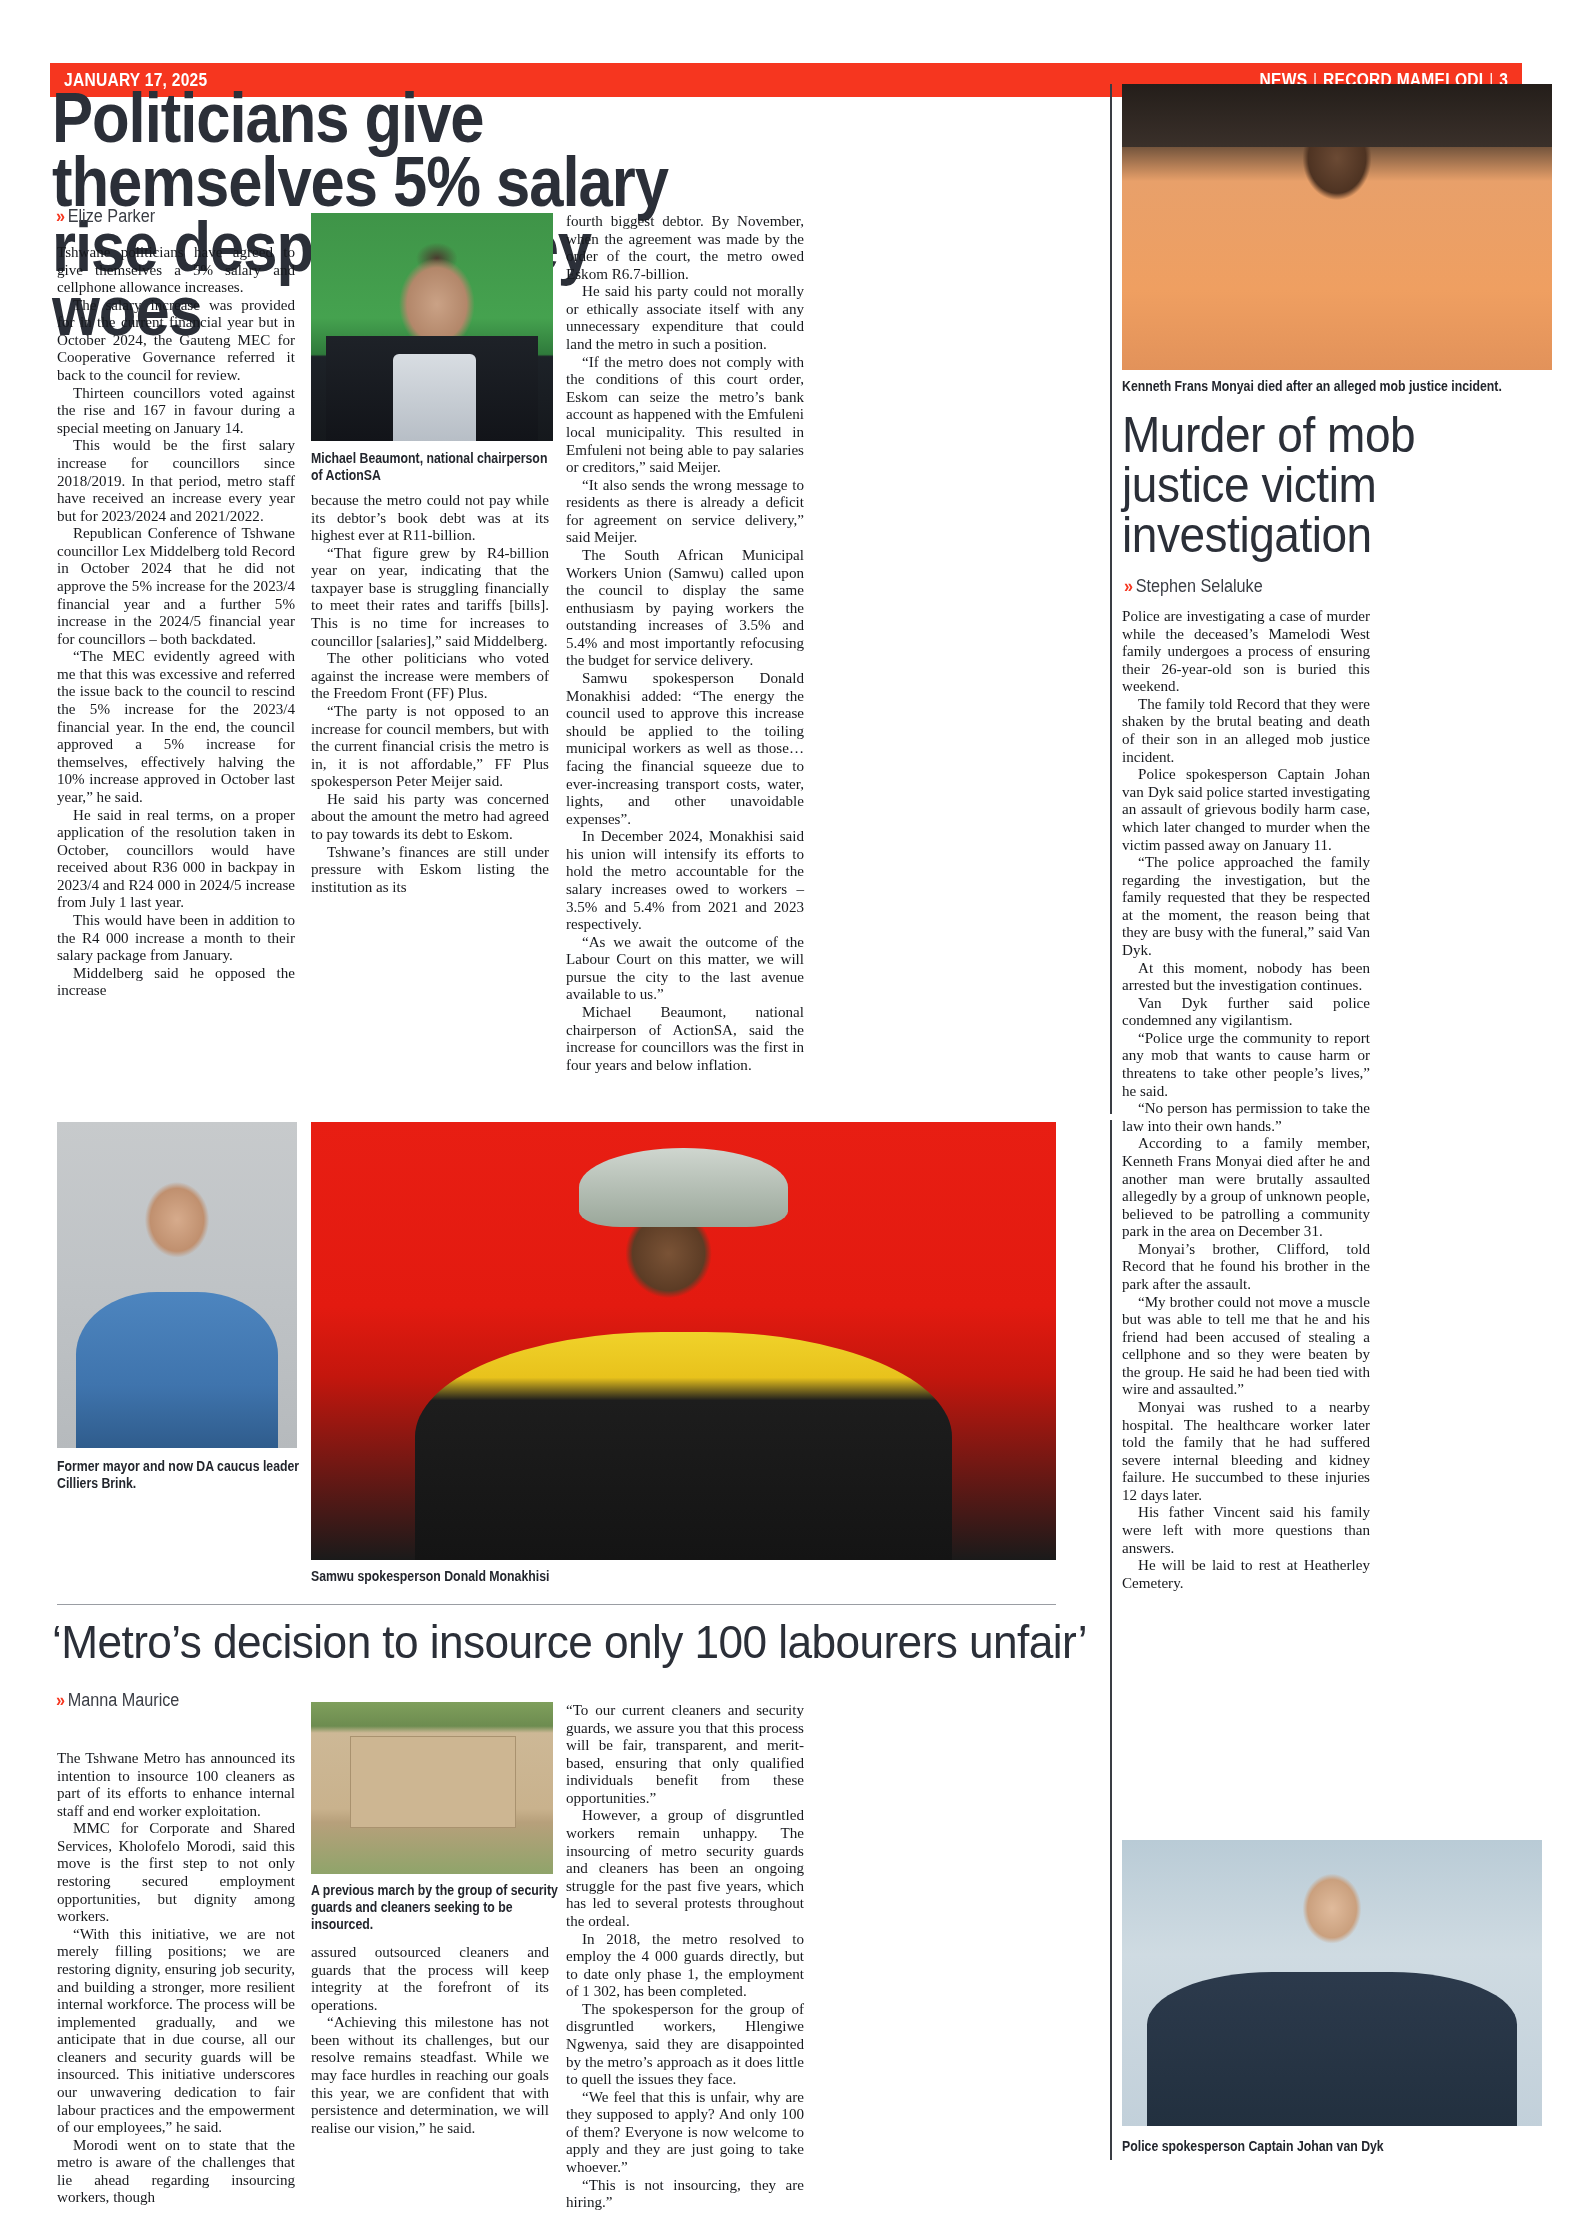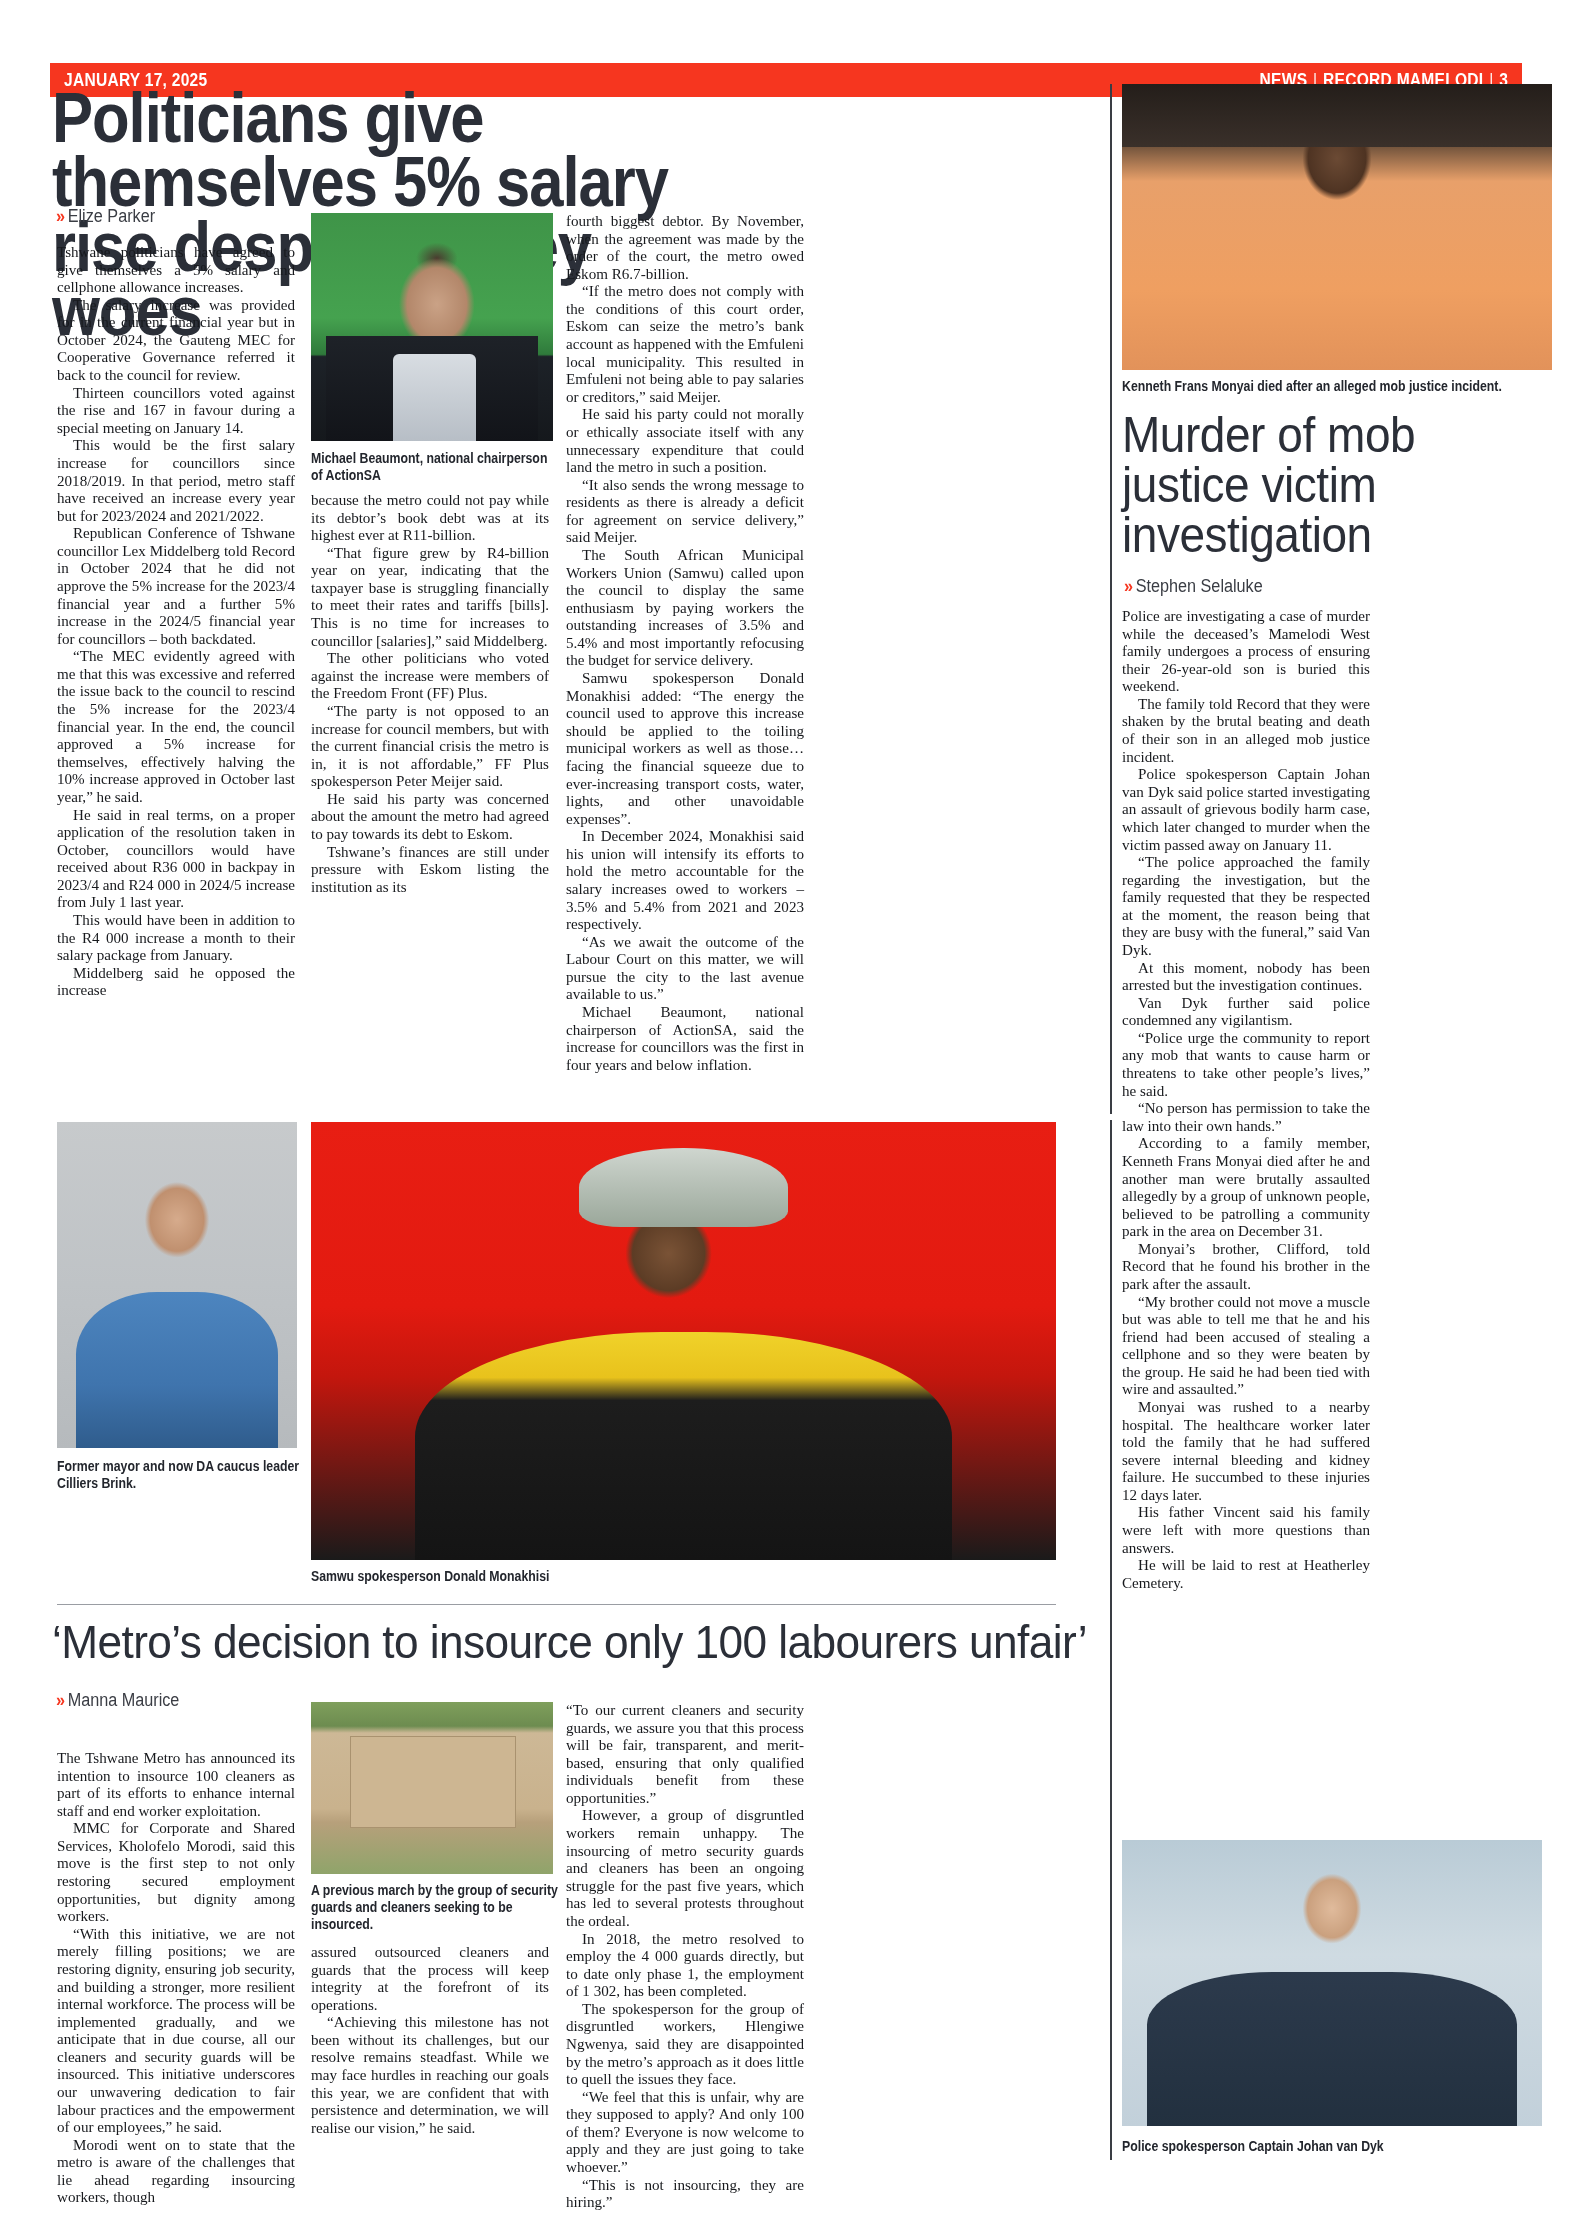--- a/index.html
+++ b/index.html
@@ -208,22 +208,22 @@
     <p class="first">because the metro could not pay while its debtor’s book debt was at its highest ever at R11-billion.</p>
     <p>“That figure grew by R4-billion year on year, indicating that the taxpayer base is struggling financially to meet their rates and tariffs [bills]. This is no time for increases to councillor [salaries],” said Middelberg.</p>
     <p>The other politicians who voted against the increase were members of the Freedom Front (FF) Plus.</p>
     <p>“The party is not opposed to an increase for council members, but with the current financial crisis the metro is in, it is not affordable,” FF Plus spokesperson Peter Meijer said.</p>
     <p>He said his party was concerned about the amount the metro had agreed to pay towards its debt to Eskom.</p>
     <p>Tshwane’s finances are still under pressure with Eskom listing the institution as its</p>
   </div>
 
   <div class="col" style="left:566px;top:213px;width:238px;">
     <p class="first">fourth biggest debtor. By November, when the agreement was made by the order of the court, the metro owed Eskom R6.7-billion.</p>
+    <p>He said his party could not morally or ethically associate itself with any unnecessary expenditure that could land the metro in such a position.</p>
     <p>“If the metro does not comply with the conditions of this court order, Eskom can seize the metro’s bank account as happened with the Emfuleni local municipality. This resulted in Emfuleni not being able to pay salaries or creditors,” said Meijer.</p>
-    <p>He said his party could not morally or ethically associate itself with any unnecessary expenditure that could land the metro in such a position.</p>
     <p>“It also sends the wrong message to residents as there is already a deficit for agreement on service delivery,” said Meijer.</p>
     <p>The South African Municipal Workers Union (Samwu) called upon the council to display the same enthusiasm by paying workers the outstanding increases of 3.5% and 5.4% and most importantly refocusing the budget for service delivery.</p>
     <p>Samwu spokesperson Donald Monakhisi added: “The energy the council used to approve this increase should be applied to the toiling municipal workers as well as those… facing the financial squeeze due to ever-increasing transport costs, water, lights, and other unavoidable expenses”.</p>
     <p>In December 2024, Monakhisi said his union will intensify its efforts to hold the metro accountable for the salary increases owed to workers – 3.5% and 5.4% from 2021 and 2023 respectively.</p>
     <p>“As we await the outcome of the Labour Court on this matter, we will pursue the city to the last avenue available to us.”</p>
     <p>Michael Beaumont, national chairperson of ActionSA, said the increase for councillors was the first in four years and below inflation.</p>
   </div>
 
   <div class="rail-rule" style="left:1110px;top:84px;width:2px;height:1030px;"></div>
 

